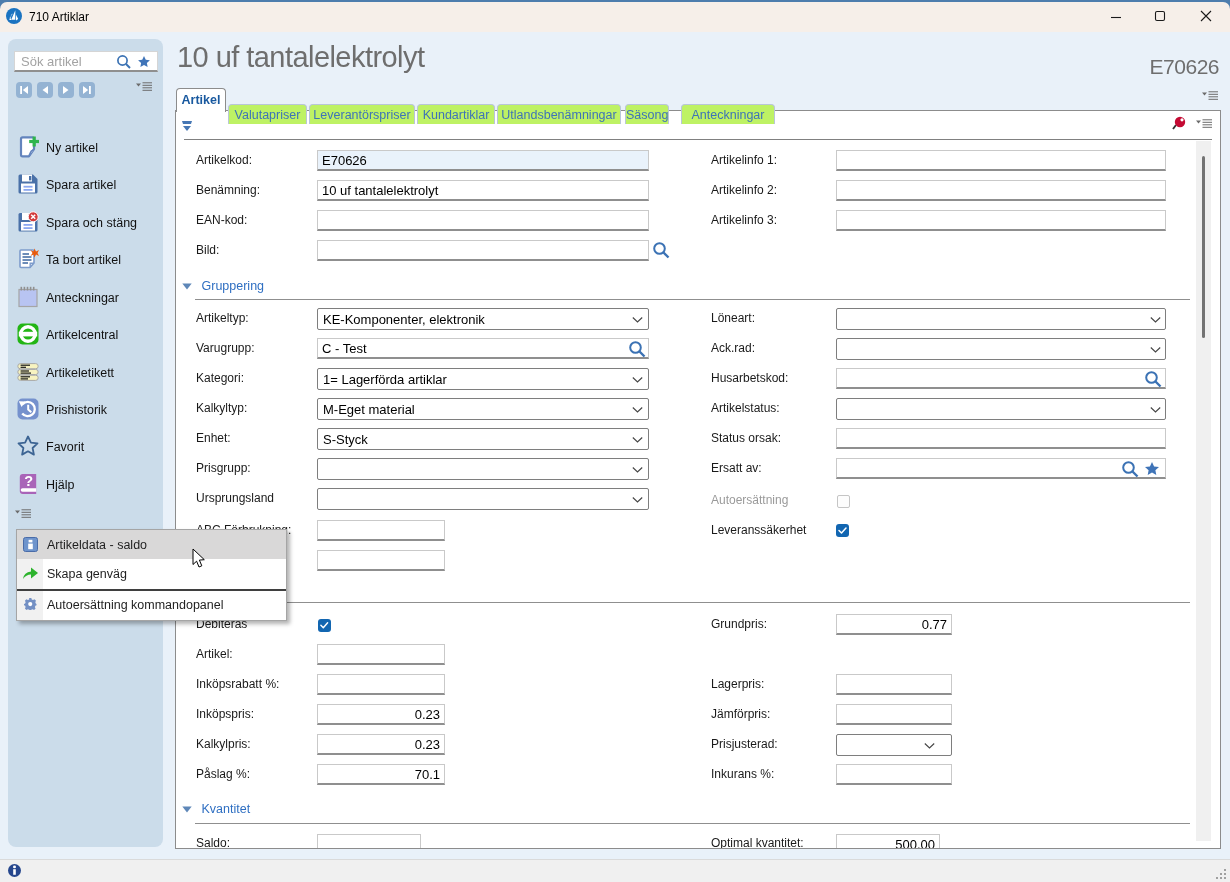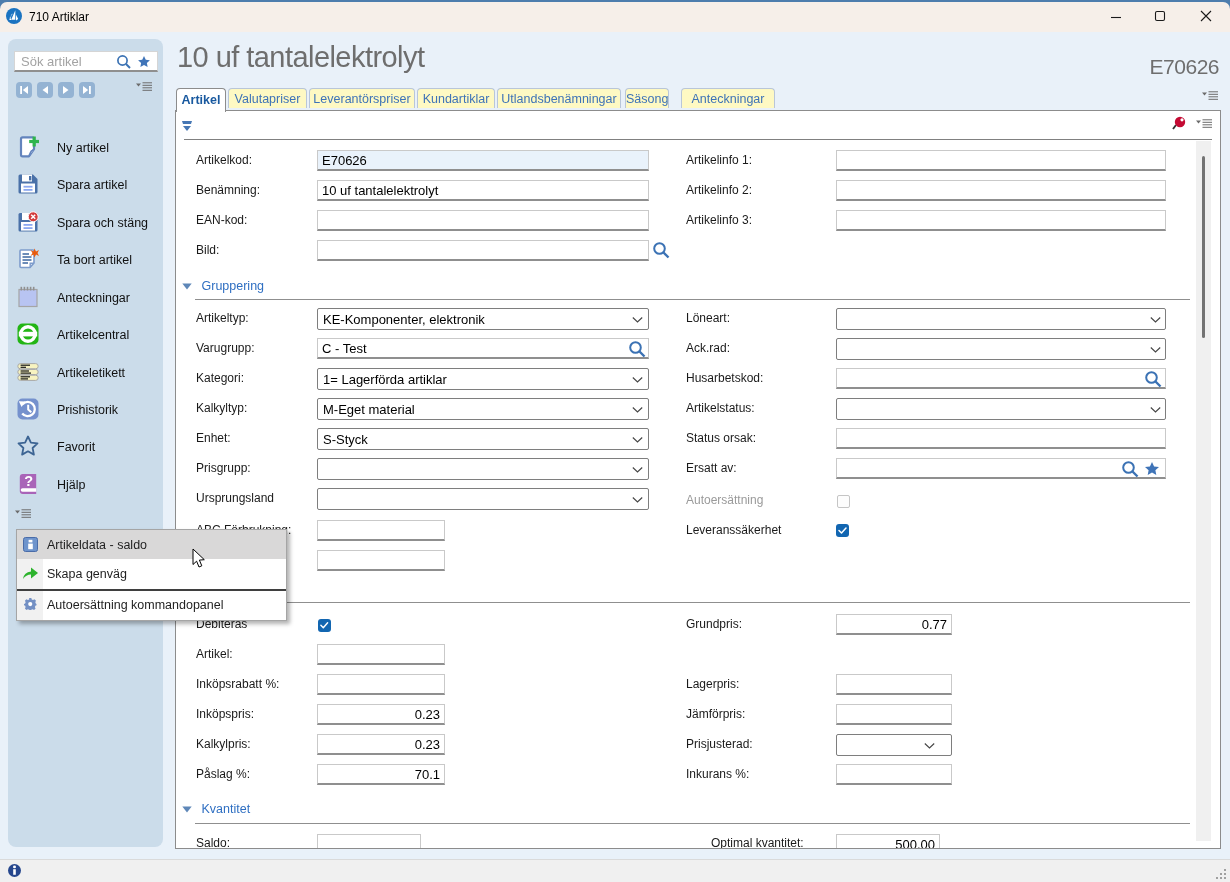--- a/index.html
+++ b/index.html
@@ -7,35 +7,35 @@
 body { font-family:"Liberation Sans", sans-serif; position:relative; background:#e9f1f9; }
 .a { position:absolute; }
 .topedge { top:0; left:0; width:1230px; height:11px; background:#4d7dad; }
 .titlebar { top:2px; left:0; width:1230px; height:30px; background:#f6efe9; border-radius:7px 7px 0 0; }
 .bodybg { top:32px; left:0; width:1230px; height:850px; background:#e9f1f9; }
 .titletext { left:29px; top:10px; font-size:12px; color:#000; }
 .sidebar { left:8px; top:39px; width:155px; height:808px; background:#cbdcea; border-radius:8px; }
 .search { left:14px; top:51px; width:144px; height:21px; background:#fff; border:1px solid #d5d5d5; border-bottom:2px solid #8f8f8f; }
 .search span { position:absolute; left:6px; top:2px; font-size:13px; color:#a3a3a3; }
 .navbtn { top:82px; width:16px; height:16px; background:#94b3d3; border-radius:4px; }
-.item { left:46px; font-size:12.5px; color:#111; height:22px; line-height:22px; white-space:nowrap;margin-left:11px; }
+.item { left:46px; font-size:12.5px; color:#111; height:22px; line-height:22px; white-space:nowrap; }
 .icon { left:17px; width:22px; height:22px; }
 .lbl { font-size:12px; color:#1a1a1a; height:21px; line-height:21px; white-space:nowrap; }
 .inp { height:21px; background:#fff; border:1px solid #c9c9c9; border-bottom:2px solid #8f8f8f; font-size:13px; line-height:17px; padding:1px 4px 0 4px; white-space:nowrap; color:#000; }
 .sel { height:22px; background:#fff; border:1px solid #7e7e7e; border-radius:2px; font-size:13px; line-height:19px; padding:1px 5px 0 5px; white-space:nowrap; color:#000; }
 .num { text-align:right; }
 .w1 { left:317px; width:332px; }
 .w2 { left:836px; width:330px; }
 .ws1 { left:317px; width:128px; }
 .ws2 { left:836px; width:116px; }
 .ll { left:196px; }
-.rl { left:686px;text-align:right; }
+.rl { left:711px;text-align:right; }
 .sect { font-size:12.5px; color:#2f6fc2; font-weight:400; }
 .hline { height:1px; background:#8f8f8f; }
-.tab { top:88px; height:20px; background:#fef9c3; border:1px solid #b9c6d8; border-bottom:none; border-radius:4px 4px 0 0; font-size:12.5px; color:#3e73b7; text-align:center; line-height:20px; }
+.tab { top:104px; height:20px; background:#bef264; border:1px solid #b9c6d8; border-bottom:none; border-radius:4px 4px 0 0; font-size:12.5px; color:#3e73b7; text-align:center; line-height:20px; }
 .menutxt { left:30px; font-size:12.5px; color:#1f1f1f; white-space:nowrap; }
 </style>
 </head>
 <body>
 <div class="a topedge"></div>
 <div class="a titlebar"></div>
 <div class="a bodybg"></div>
 
 <div class="a titletext">710 Artiklar</div>
 <svg class="a" style="left:6px;top:8px" width="16" height="16" viewBox="0 0 16 16">

